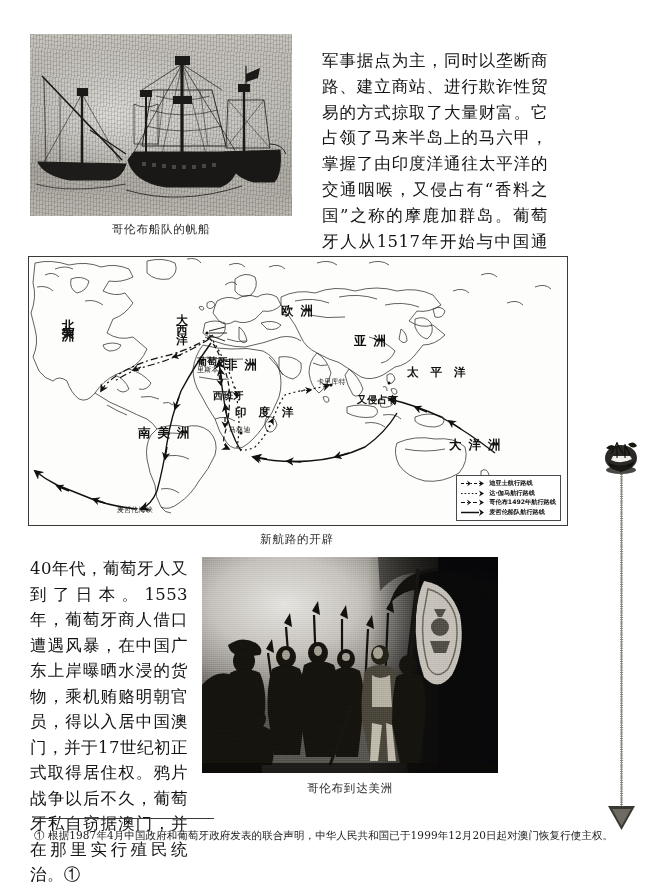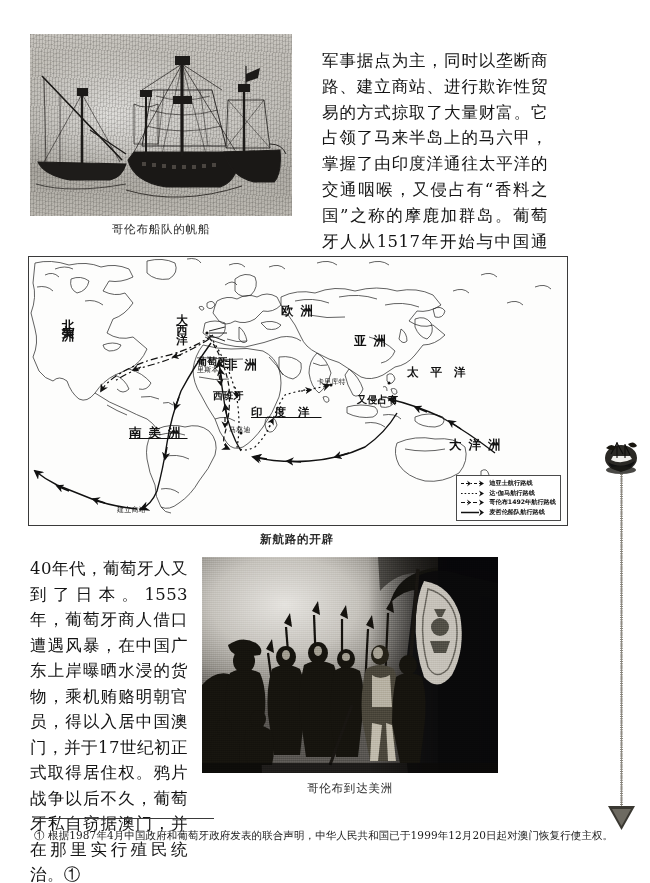--- a/index.html
+++ b/index.html
@@ -61,21 +61,21 @@
   .caption {
     position: absolute;
     font-family: "DejaVu Sans", "Liberation Sans", sans-serif;
     font-size: 11.5px;
     letter-spacing: 0.8px;
     color: #2a2a2a;
     text-align: center;
     white-space: nowrap;
   }
   #caption-ship  { left: 30px;  top: 222px; width: 262px; }
-  #caption-map   { left: 28px;  top: 532px; width: 538px; font-weight: bold; }
+  #caption-map   { left: 28px;  top: 532px; width: 538px; }
   #caption-arrival { left: 202px; top: 781px; width: 296px; }
 
   
   #map-figure {
     position: absolute;
     left: 28px; top: 256px;
     width: 538px; height: 268px;
     border: 1px solid #3a3a3a;
     background: #fdfdfc;
     overflow: hidden;
@@ -473,37 +473,37 @@
     <g fill="#111" stroke="none">
       <circle cx="178" cy="76" r="1.6"></circle>
       <circle cx="212" cy="176" r="1.5"></circle>
       <circle cx="302" cy="128" r="1.5"></circle>
       <circle cx="360" cy="126" r="1.5"></circle>
       <circle cx="112" cy="252" r="1.5"></circle>
     </g>
   </svg>
 
   <div class="mlabel continent-v" style="left:30px; top:52px;">北美洲</div>
-  <div class="mlabel continent" style="left:56px; top:168px;text-decoration:underline;">南美洲</div>
+  <div class="mlabel continent" style="left:65px; top:168px;">南美洲</div>
   <div class="mlabel continent" style="left:208px; top:46px;">欧洲</div>
   <div class="mlabel continent" style="left:268px; top:76px;margin-left:13px;">亚洲</div>
   <div class="mlabel continent" style="left:152px; top:100px;">非洲</div>
   <div class="mlabel continent" style="left:376px; top:180px;">大洋洲</div>
 
   <div class="mlabel ocean-v" style="left:145px; top:48px;">大西洋</div>
-  <div class="mlabel ocean" style="left:222px; top:148px;text-decoration:underline;">印度洋</div>
+  <div class="mlabel ocean" style="left:206px; top:148px;">印度洋</div>
   <div class="mlabel ocean" style="left:378px; top:108px;">太平洋</div>
 
   <div class="mlabel region" style="left:168px; top:98px;">葡萄牙</div>
   <div class="mlabel city" style="left:168px; top:108px;">里斯本</div>
   <div class="mlabel region" style="left:184px; top:132px;">西班牙</div>
   <div class="mlabel city" style="left:200px; top:168px;">马林迪</div>
   <div class="mlabel city" style="left:288px; top:120px;">卡里库特</div>
   <div class="mlabel region" style="left:328px; top:136px;">又侵占有</div>
-  <div class="mlabel city" style="left:88px;  top:248px;">建立商站</div>
+  <div class="mlabel city" style="left:88px;  top:248px;">麦哲伦海峡</div>
 
   <div id="map-legend">
     <div class="legend-row">
       <span class="key">
         <svg width="26" height="9" viewBox="0 0 26 9">
           <line x1="1" y1="4.5" x2="12" y2="4.5" stroke="#111" stroke-width="1" stroke-dasharray="3,2"></line>
           <path d="M7 1.5 L11 4.5 L7 7.5 L8.5 4.5 Z" fill="#111"></path>
           <line x1="14" y1="4.5" x2="22" y2="4.5" stroke="#111" stroke-width="1" stroke-dasharray="3,2"></line>
           <path d="M19 1.5 L24 4.5 L19 7.5 L20.5 4.5 Z" fill="#111"></path>
         </svg>

